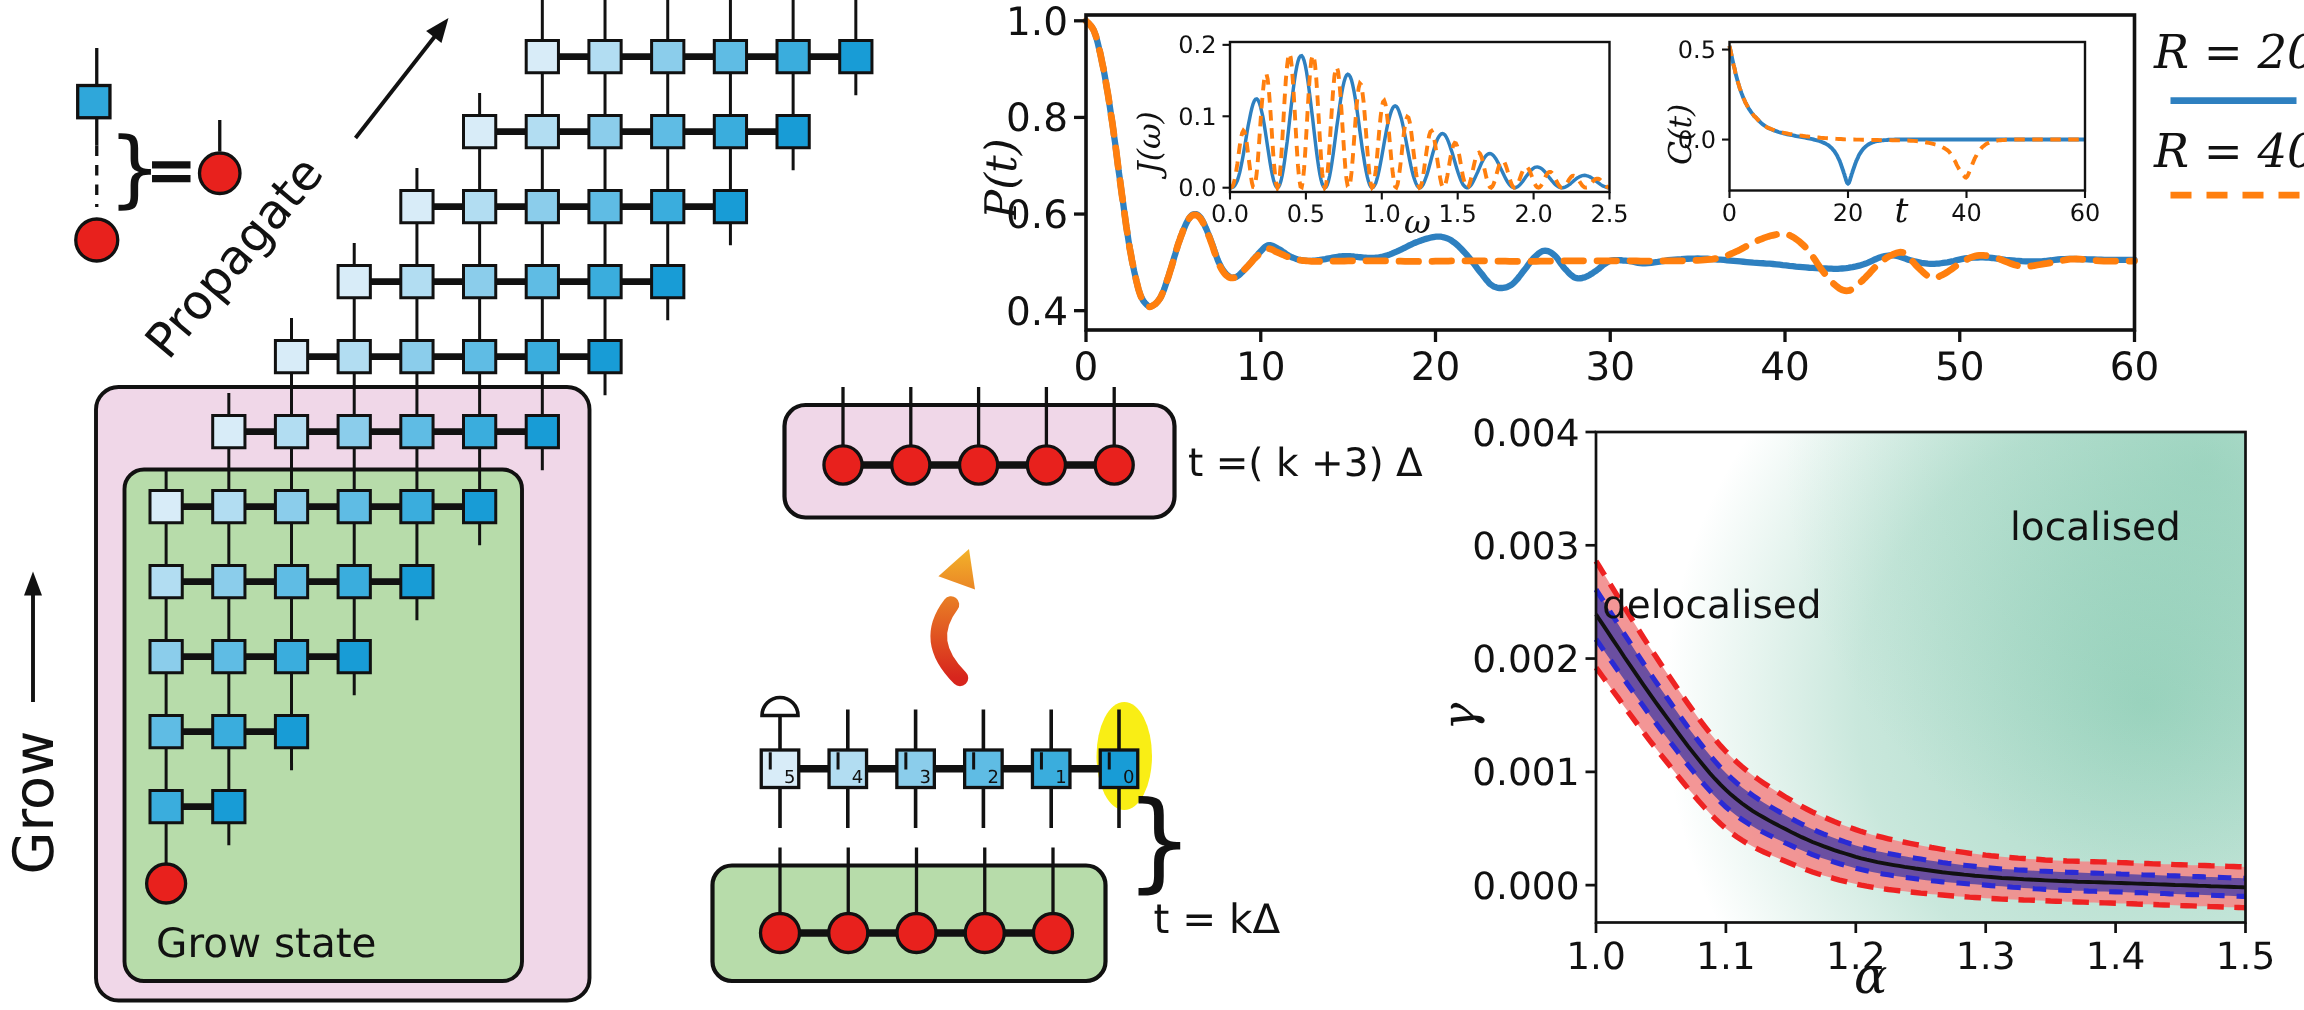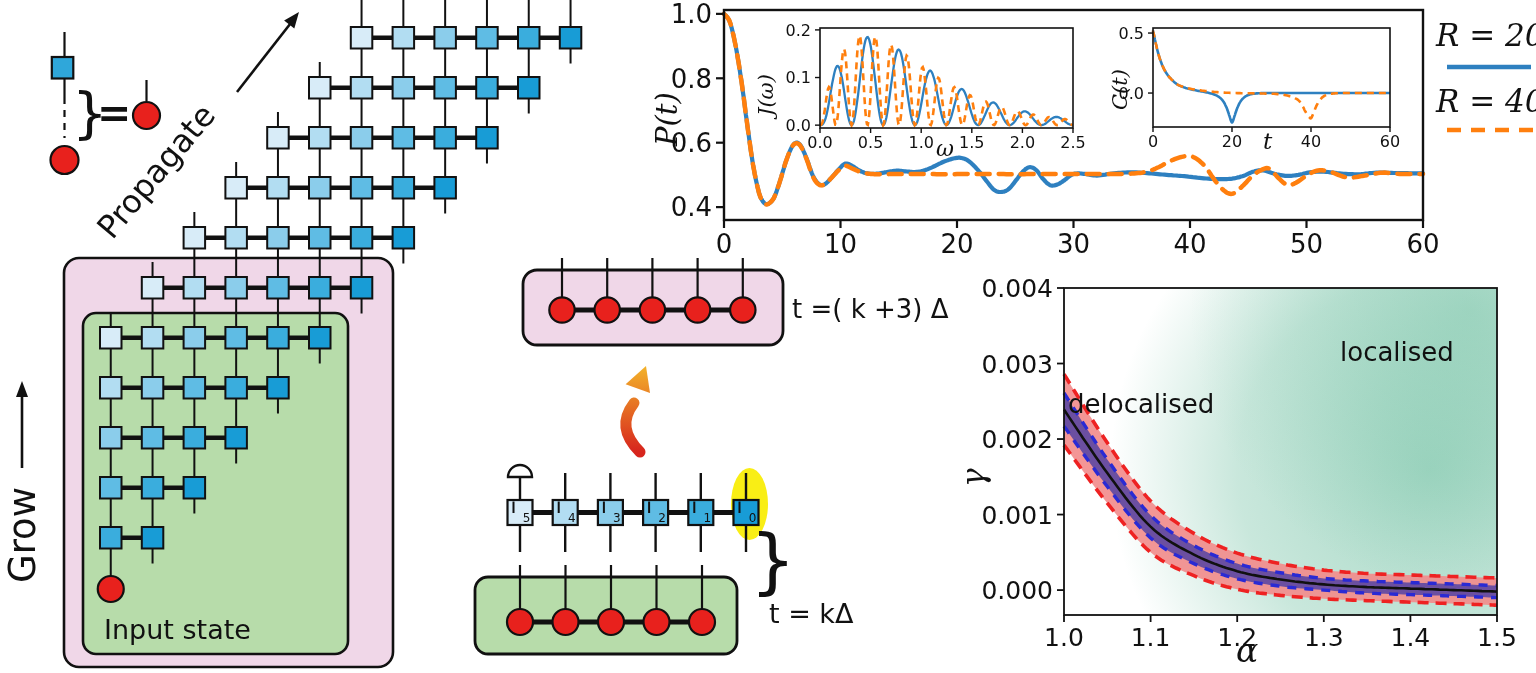--- a/index.html
+++ b/index.html
@@ -375,21 +375,21 @@
         <circle cx="520" cy="622" r="13" fill="#e8211d" stroke="#111" stroke-width="2.2"></circle>
         <circle cx="565.5" cy="622" r="13" fill="#e8211d" stroke="#111" stroke-width="2.2"></circle>
         <circle cx="611" cy="622" r="13" fill="#e8211d" stroke="#111" stroke-width="2.2"></circle>
         <circle cx="656.5" cy="622" r="13" fill="#e8211d" stroke="#111" stroke-width="2.2"></circle>
         <circle cx="702" cy="622" r="13" fill="#e8211d" stroke="#111" stroke-width="2.2"></circle>
       </g>
     </svg>
 
   <div class="lbl" id="propagate">Propagate</div>
   <div class="lbl" id="grow">Grow</div>
-  <div class="lbl" id="input-state">Input state</div>
+  <div class="lbl" id="input-state">Grow state</div>
   <div class="lbl" id="eq-left">=</div>
   <div class="lbl" id="brace-left">}</div>
   <div class="lbl" id="t-upper">t =( k +3) Δ</div>
   <div class="lbl" id="brace-mid">}</div>
   <div class="lbl" id="t-lower">t = kΔ</div>
   <div class="lbl ser" id="legend-r20">R = 20</div>
   <div class="lbl ser" id="legend-r40">R = 40</div>
   <div class="lbl ser rot" id="pt-ylabel">P(t)</div>
   <div class="lbl ser rot" id="jw-ylabel">J(ω)</div>
   <div class="lbl ser" id="jw-xlabel">ω</div>

